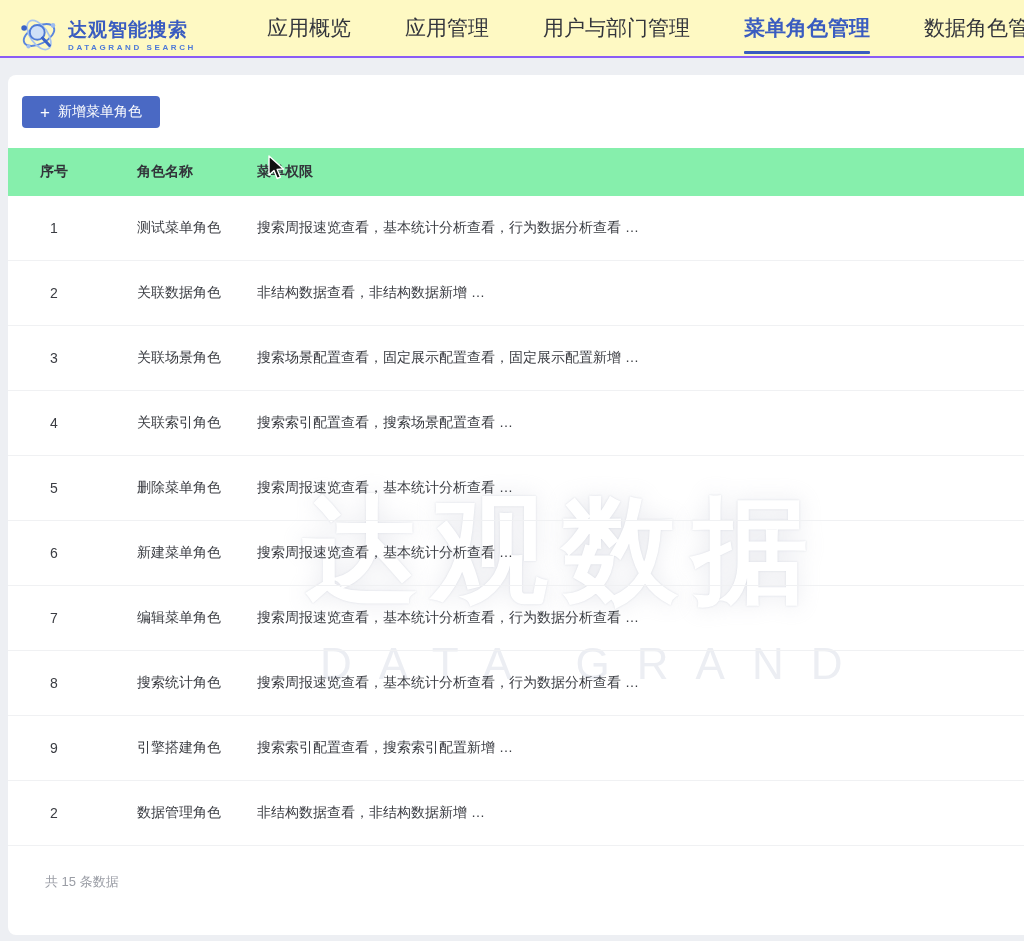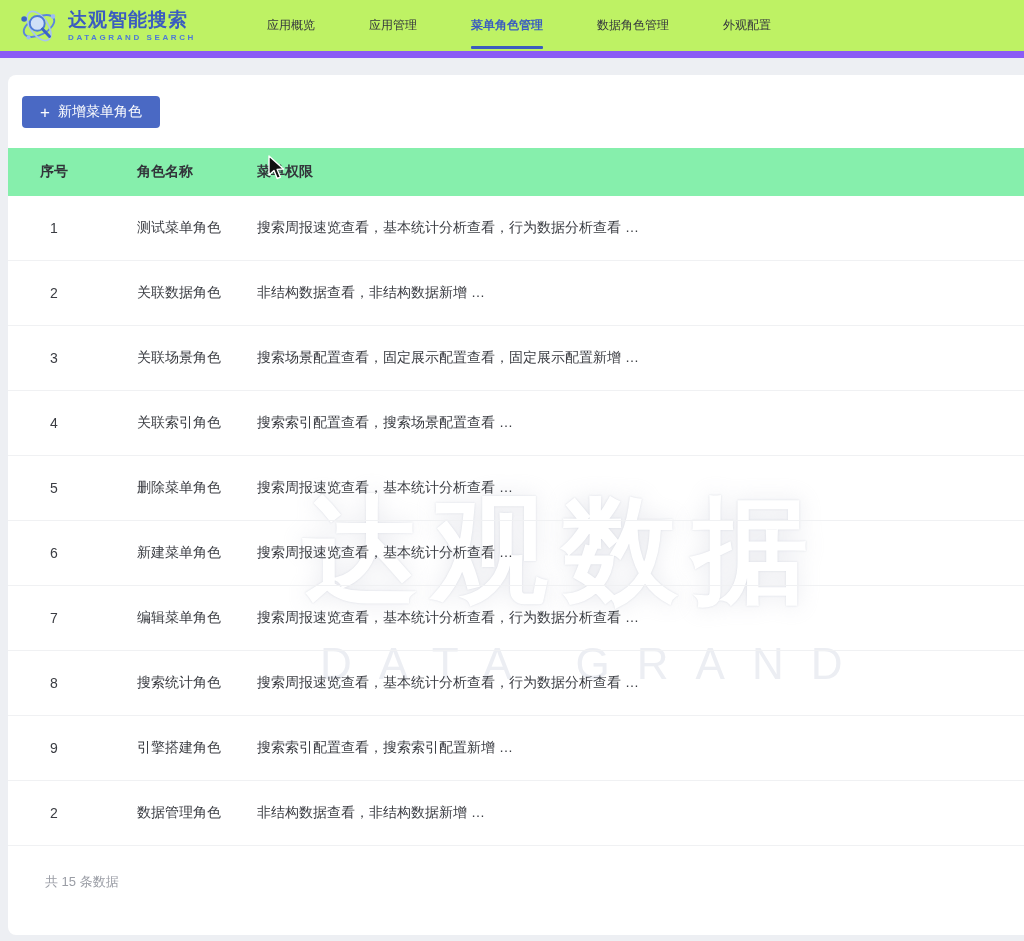--- a/index.html
+++ b/index.html
@@ -6,23 +6,23 @@
   html, body {
     width: 1024px; height: 941px;
     font-family: "Liberation Sans", "DejaVu Sans", sans-serif;
     background: #edeff3;
     overflow: hidden;
     position: relative;
   }
   
   .topbar {
     position: absolute; top: 0; left: 0; right: 0; height: 58px;
-    background: #bef264;
-    display: flex; align-items: center;
-    border-bottom: 7px solid #8b5cf6;
+    background: #fef9c3;
+    display: flex; align-items: flex-end;
+    border-bottom: 2px solid #8b5cf6;
     z-index: 20;
   }
   .brand {
     display: flex; align-items: center;
     padding-left: 18px; width: 240px; flex-shrink: 0;
     cursor: pointer;
   }
   .brand-logo { width: 42px; height: 42px; flex-shrink: 0; }
   .brand-text { margin-left: 8px; display: flex; flex-direction: column; }
   .brand-title {
@@ -31,21 +31,21 @@
   }
   .brand-sub {
     font-size: 8px; font-weight: bold; color: #4d79d8;
     letter-spacing: 2.6px; margin-top: 2px;
   }
   .nav { display: flex; align-items: stretch; height: 100%; }
   .nav-item {
     position: relative;
     display: flex; align-items: center;
     margin: 0 27px;
-    font-size: 12px; color: #33353c;
+    font-size: 21px; color: #33353c;
     cursor: pointer; white-space: nowrap;
   }
   .nav-item.active { color: var(--accent); font-weight: bold; }
   .nav-item.active::after {
     content: ""; position: absolute; left: 0; right: 0; bottom: 2px;
     height: 3px; background: var(--accent); border-radius: 1px;
   }
   
   .panel {
     position: absolute; top: 75px; left: 8px; right: 0; height: 860px;
@@ -118,20 +118,21 @@
       <circle cx="12" cy="37" r="2.4" fill="#9dbdf0"></circle>
     </svg>
     <div class="brand-text">
       <span class="brand-title">达观智能搜索</span>
       <span class="brand-sub">DATAGRAND SEARCH</span>
     </div>
   </div>
   <nav class="nav" id="nav">
       <div class="nav-item">应用概览</div>
       <div class="nav-item">应用管理</div>
+      <div class="nav-item">用户与部门管理</div>
       <div class="nav-item active">菜单角色管理</div>
       <div class="nav-item">数据角色管理</div>
       <div class="nav-item">外观配置</div>
     </nav>
 </header>
 
 <main class="panel">
 
   <div class="watermark">
     <div class="wm-cn">达观数据</div>

